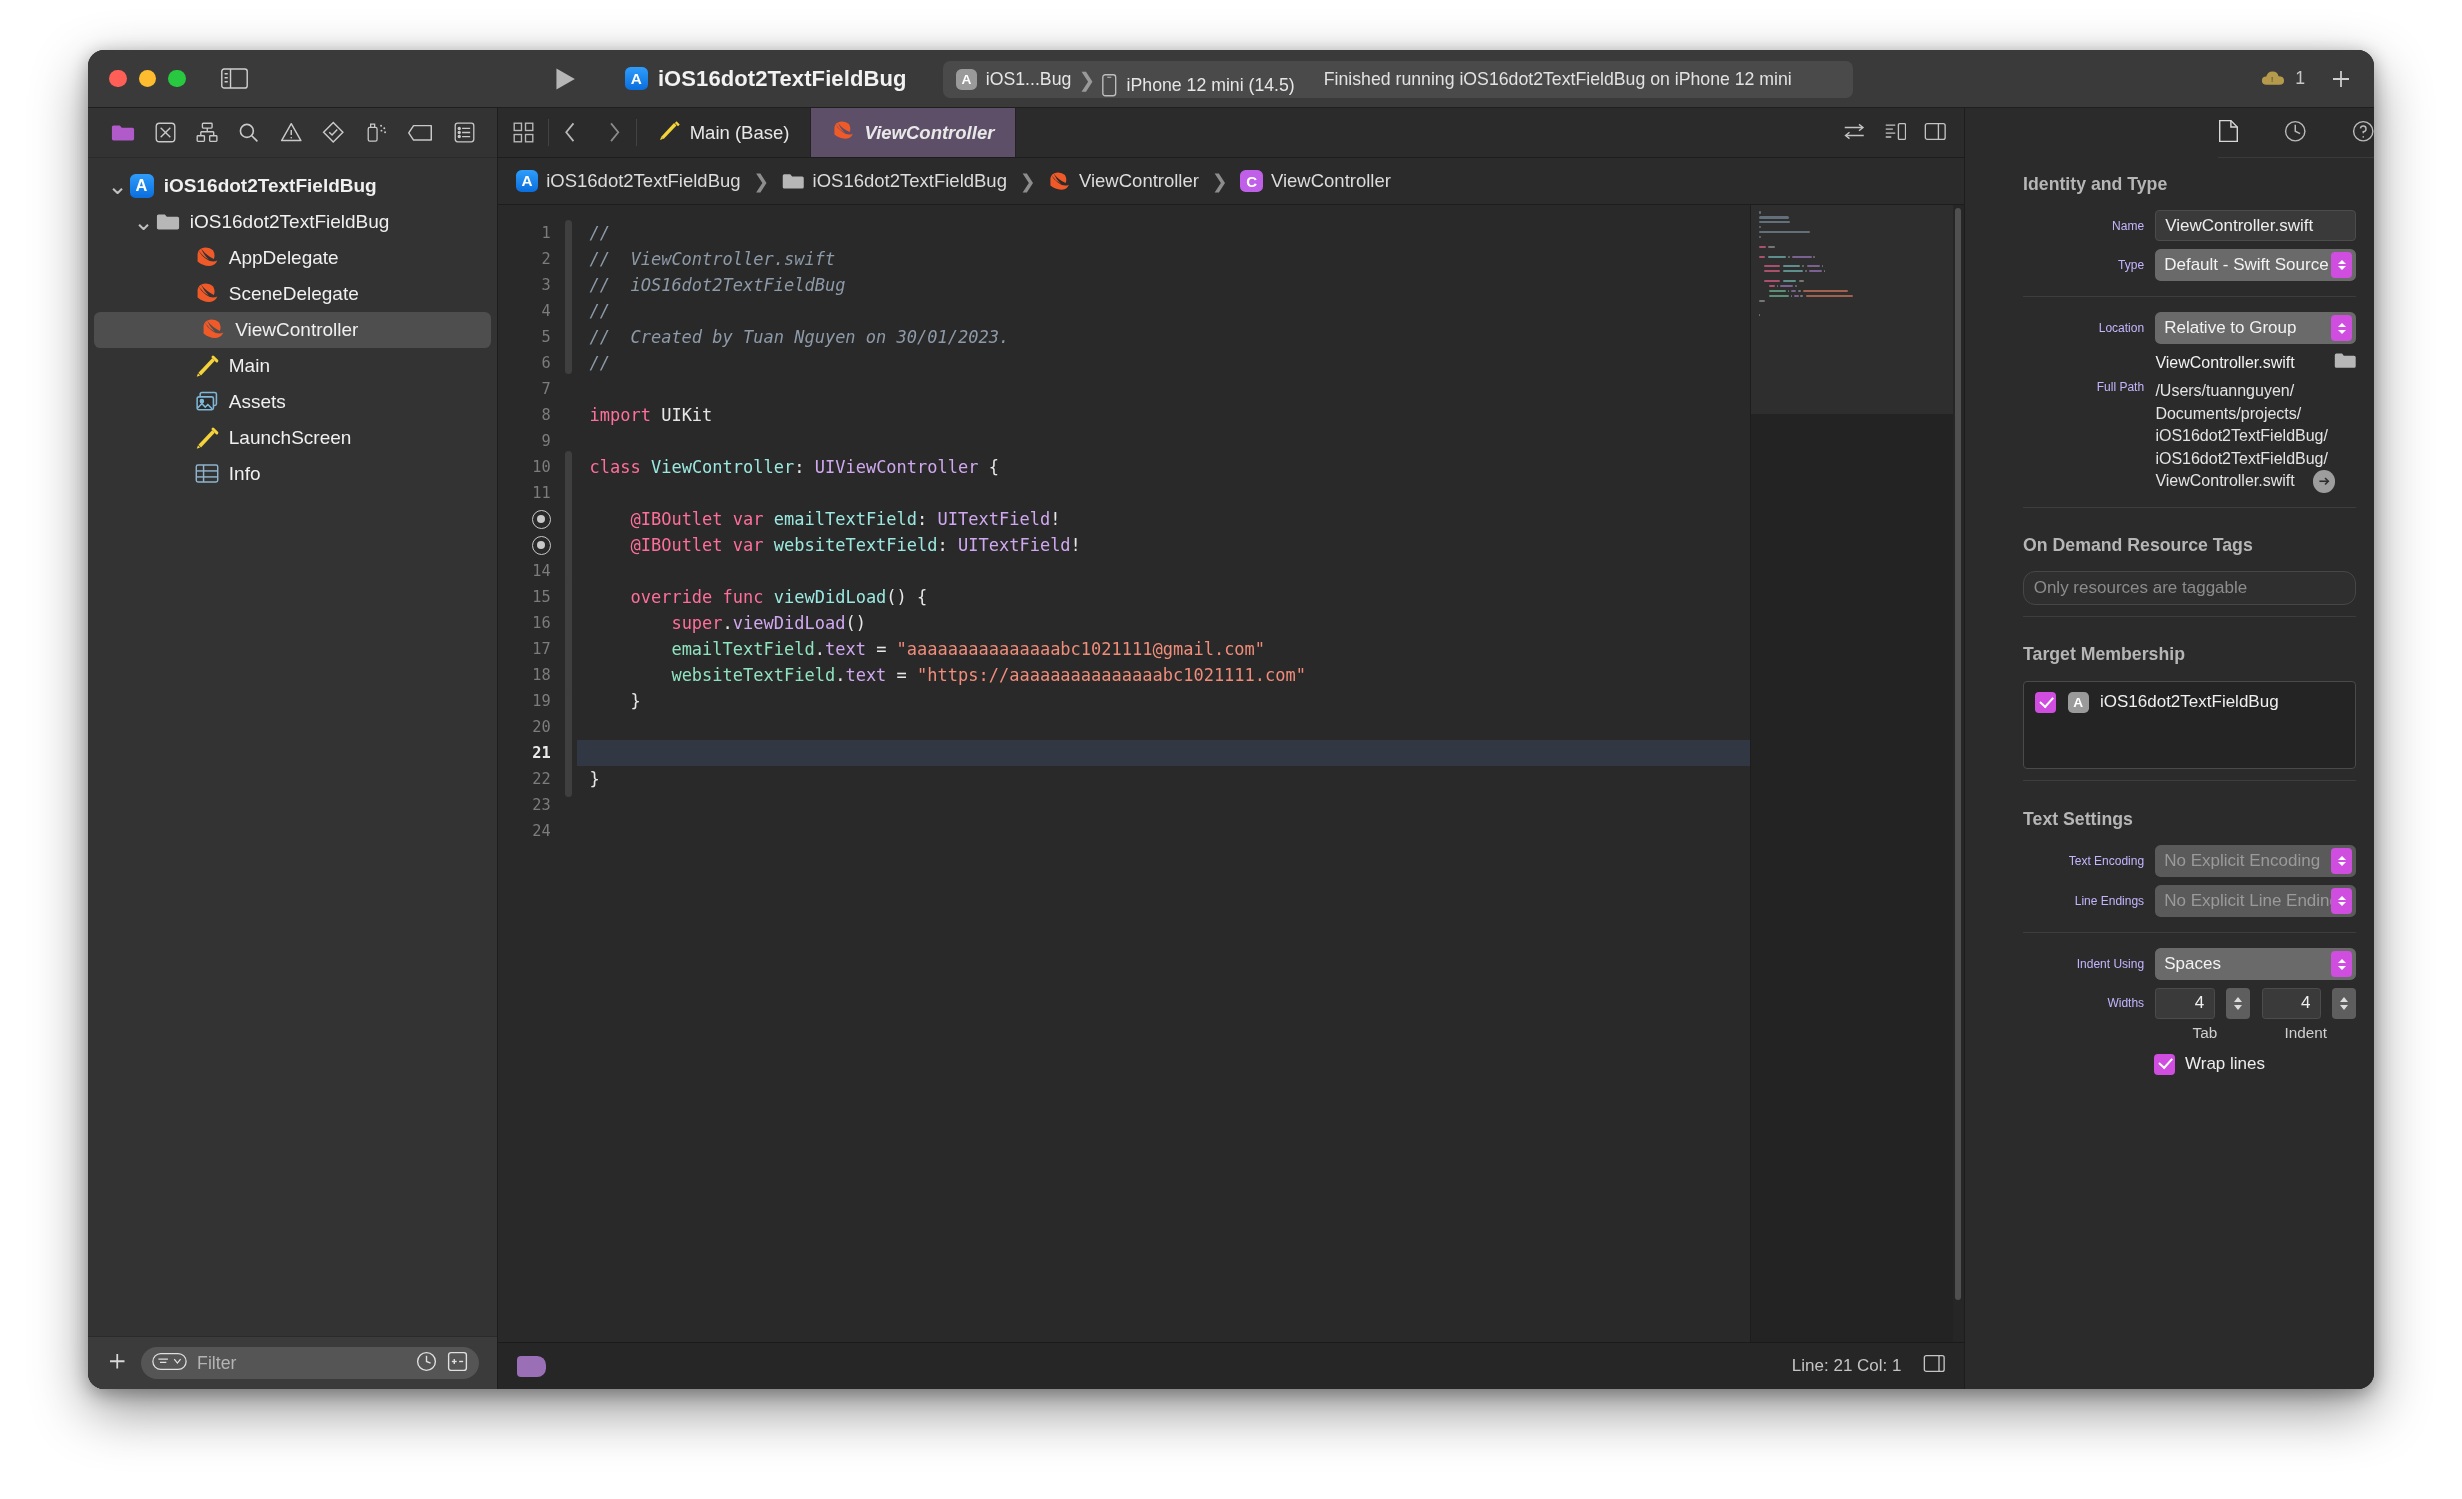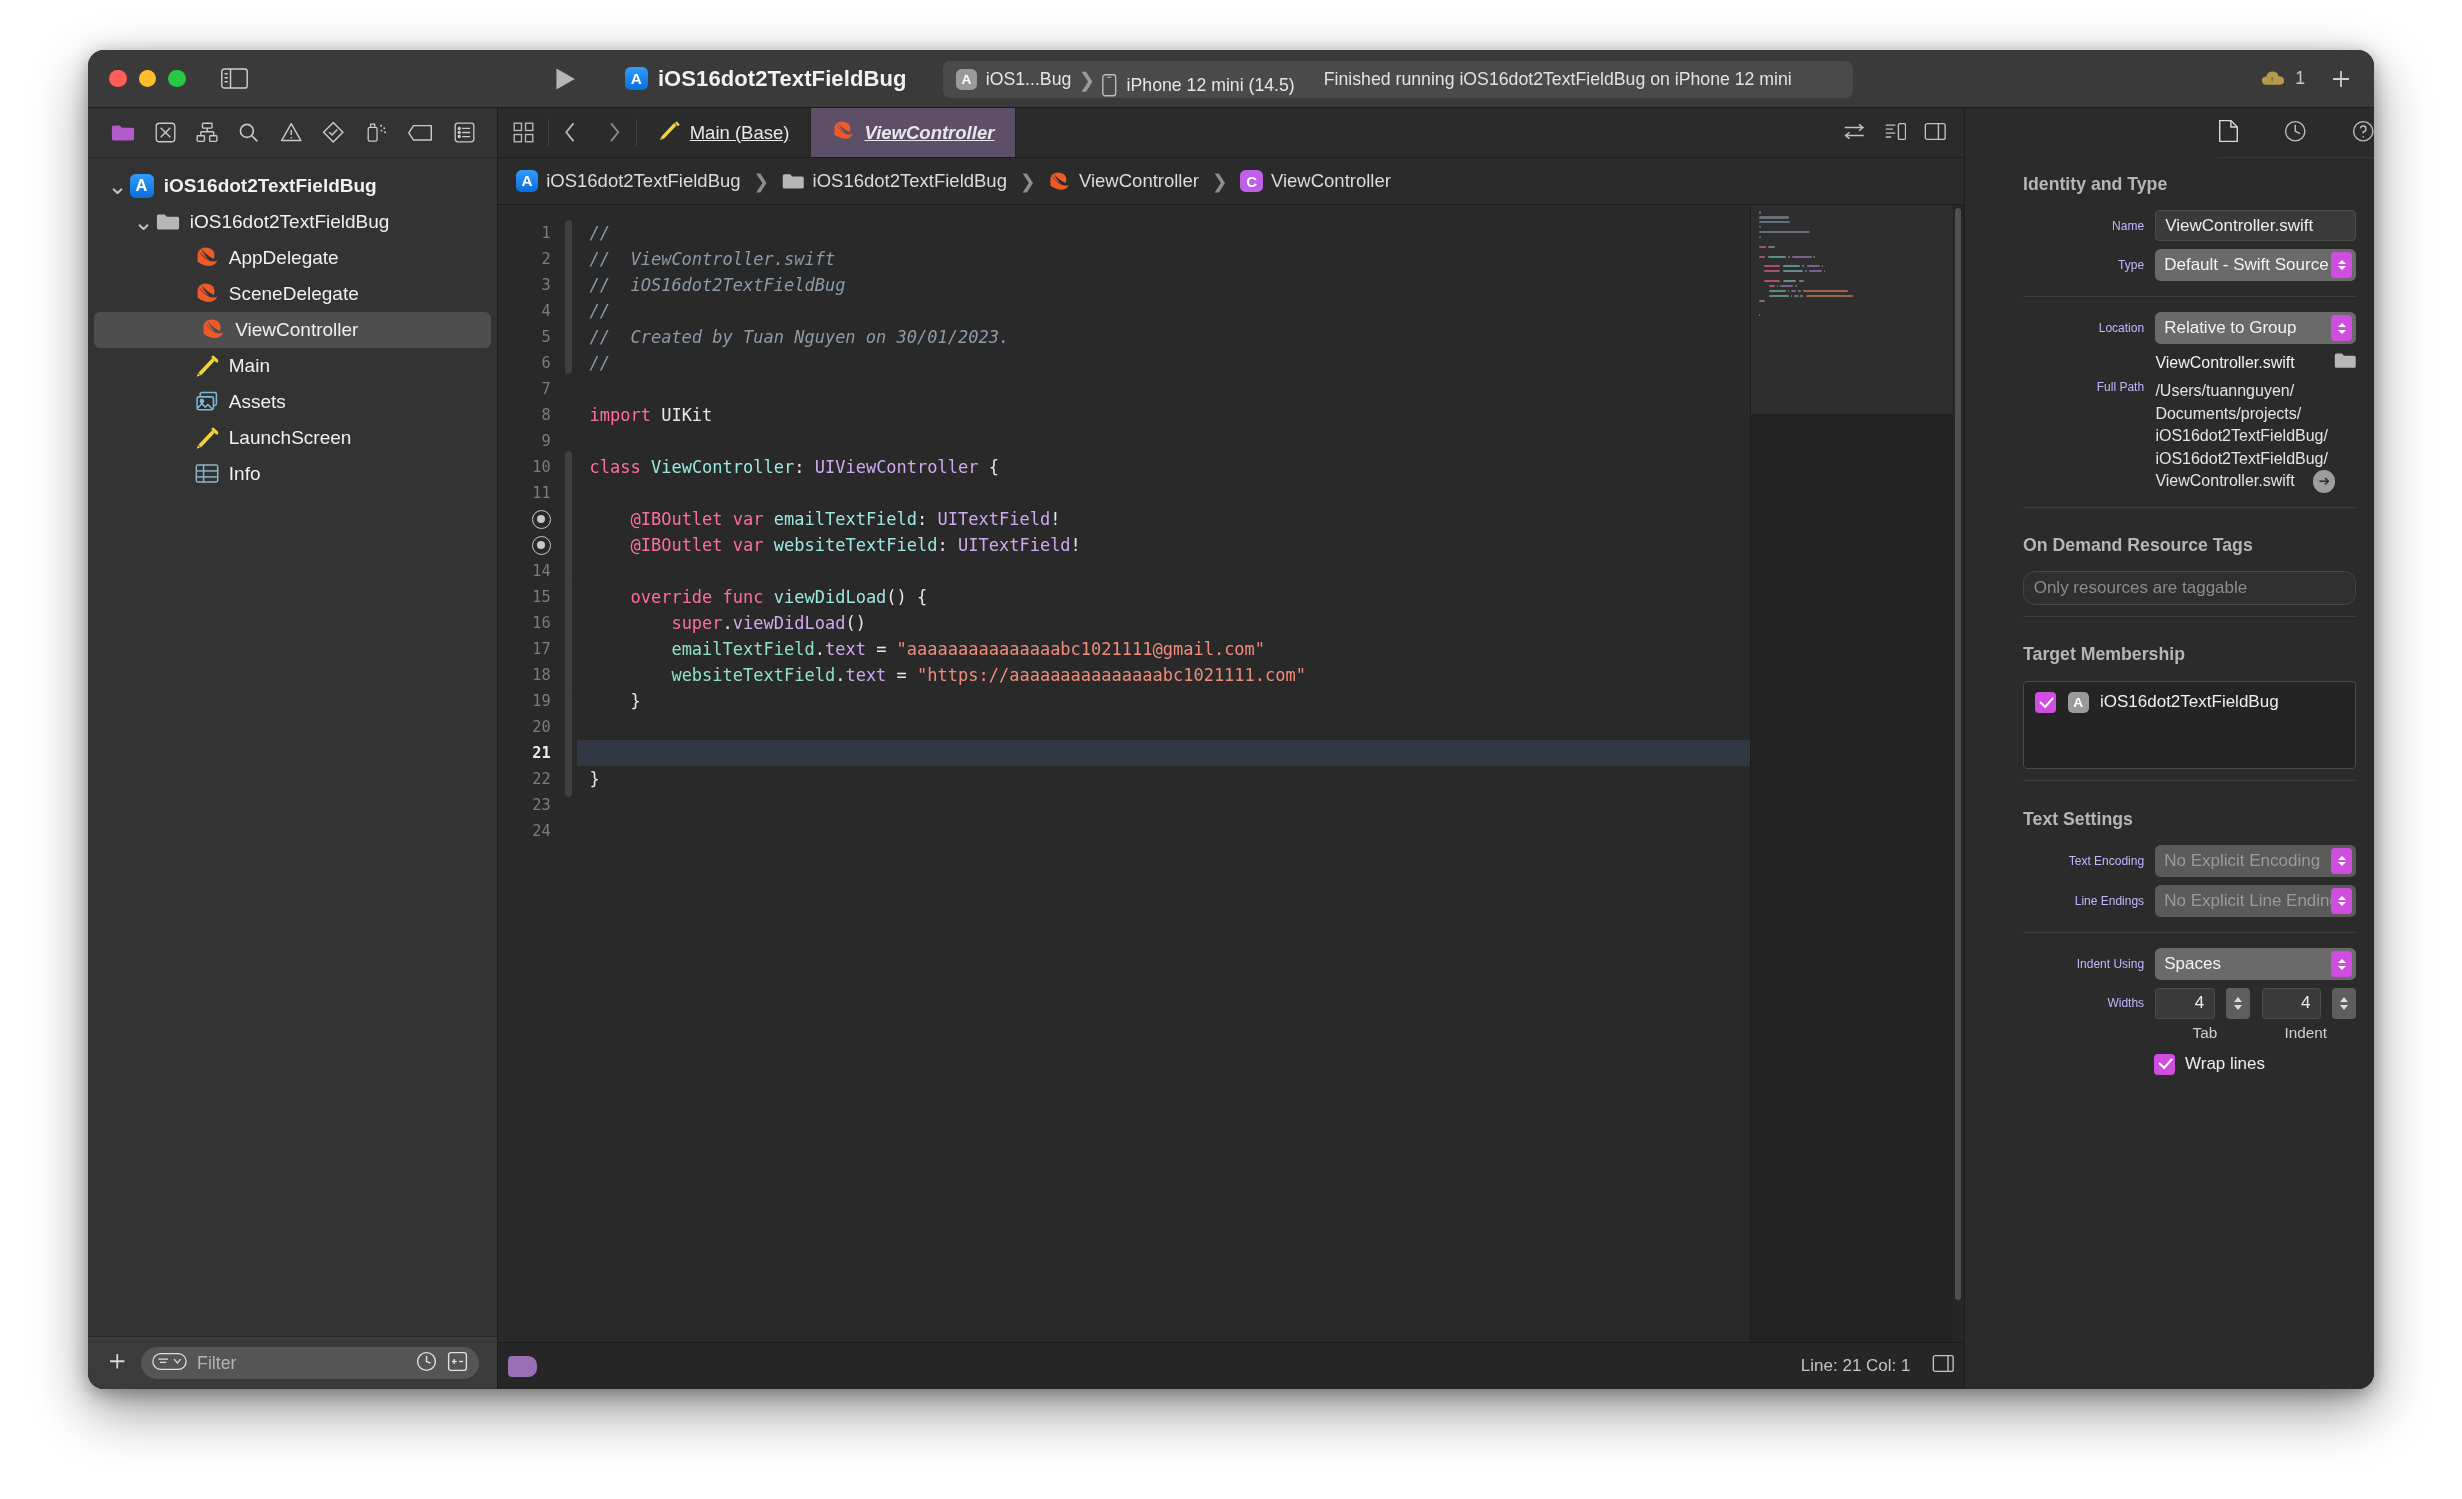--- a/index.html
+++ b/index.html
@@ -137,21 +137,20 @@
     display: flex; align-items: stretch;
     border-bottom: 0.8px solid #1d1d1d;
   }
   #tabbar .tbtn { display: flex; align-items: center; padding: 0 14.5px; color: #b9b9b9; }
   #tabbar .sep { width: 0.8px; background: #434343; margin: 11.3px 0; }
   .etab {
     display: flex; align-items: center; gap: 9.6px;
     padding: 0 21px; min-width: 169px;
     color: #e8e8e8; font-size: 18.5px;
     border-right: 0.8px solid #232323;
-    text-decoration: underline;
   }
   .etab.active { background: #5d4f68; font-style: italic; font-weight: 600; }
   #tabbar .right-icons { margin-left: auto; display: flex; align-items: center; gap: 17.7px; padding: 0 17.7px; color: #c3c3c3; }
 
   #jumpbar {
     height: 47px; flex: 0 0 47px;
     background: #2b2b2b;
     display: flex; align-items: center; gap: 8px;
     padding: 0 17.7px;
     border-bottom: 0.8px solid #1d1d1d;
@@ -211,21 +210,21 @@
   }
   #vscroll .thumb {
     position: absolute; left: 2.4px; width: 6.4px; top: 3.2px; height: 96%;
     background: #505050; border-radius: 3.2px;
   }
 
   #statusbar {
     height: 47px; flex: 0 0 47px;
     background: #262626;
     border-top: 0.8px solid #1b1b1b;
-    display: flex; align-items: center; padding: 0 10px;
+    display: flex; align-items: center; padding: 0 19px;
     color: #c4c4c4; font-size: 17px;
   }
   #statusbar .lozenge {
     width: 29px; height: 21px; background: #9a6fb5;
     border-radius: 4px 8.8px 8.8px 4px;
   }
   #statusbar .right { margin-left: auto; display: flex; align-items: center; gap: 21px; }
 
   
   #inspector {

